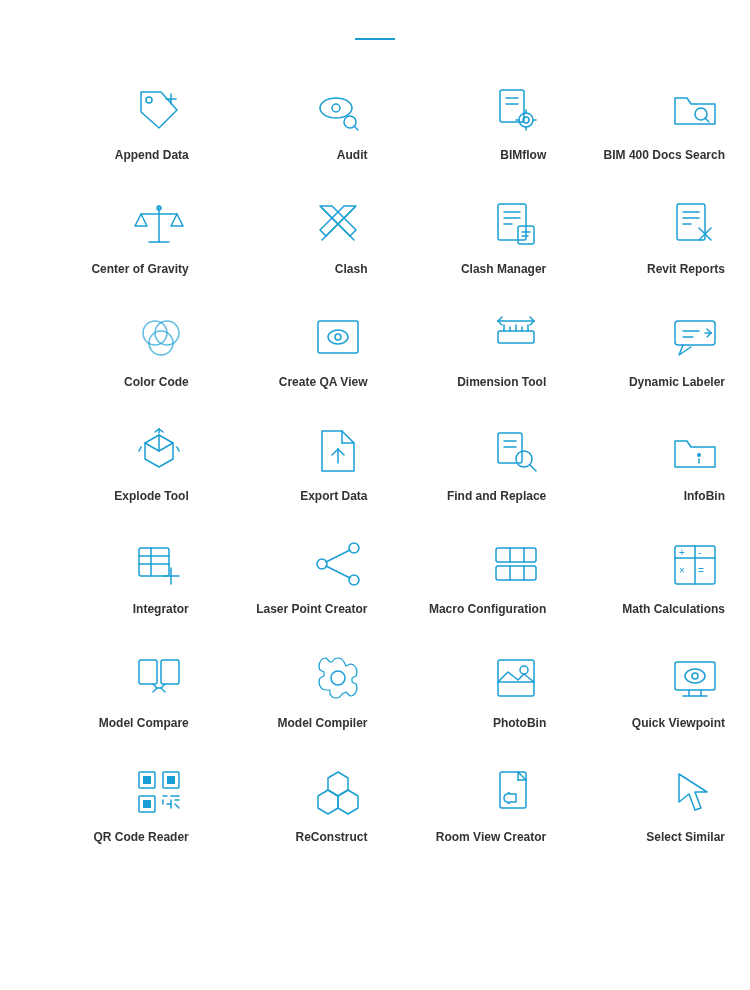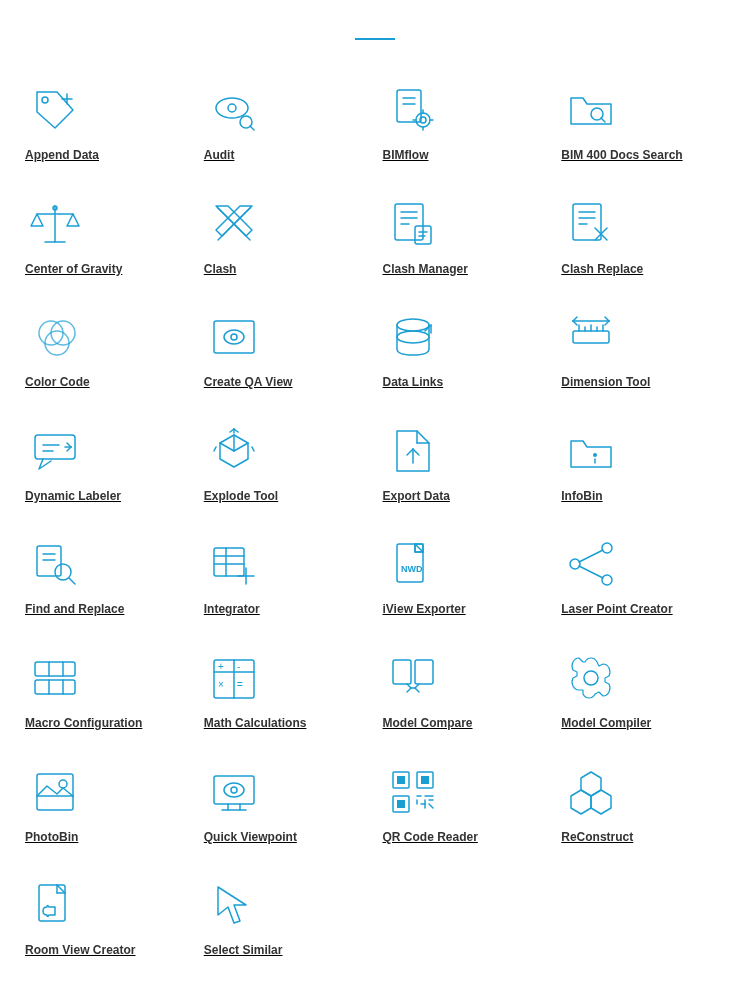--- a/index.html
+++ b/index.html
@@ -25,24 +25,23 @@
       margin: 0 auto 30px auto;
     }
     .grid {
       display: grid;
       grid-template-columns: repeat(4, 1fr);
       gap: 10px 5px;
     }
     .feature-item {
       display: flex;
       flex-direction: column;
-      align-items: flex-start;
+      align-items: flex-end;
       padding: 10px 5px;
       text-align: center;
-      text-decoration: underline;
     }
     .icon-wrap {
       width: 60px;
       height: 60px;
       display: flex;
       align-items: center;
       justify-content: center;
       margin-bottom: 8px;
     }
     .icon-wrap svg {
@@ -159,53 +158,41 @@
       <div class="icon-wrap">
         <svg viewBox="0 0 52 52">
           <rect x="8" y="6" width="28" height="36" rx="2"></rect>
           <line x1="14" y1="14" x2="30" y2="14"></line>
           <line x1="14" y1="20" x2="30" y2="20"></line>
           <line x1="14" y1="26" x2="22" y2="26"></line>
           <line x1="30" y1="30" x2="42" y2="42"></line>
           <line x1="42" y1="30" x2="30" y2="42"></line>
         </svg>
       </div>
-      <div class="feature-label">Clash Replace</div>
+      <div class="feature-label">Revit Reports</div>
     </div>
     <div class="feature-item">
       <div class="icon-wrap">
         <svg viewBox="0 0 52 52">
           <circle cx="22" cy="22" r="12" stroke-opacity="0.7"></circle>
           <circle cx="34" cy="22" r="12" stroke-opacity="0.7"></circle>
           <circle cx="28" cy="32" r="12" stroke-opacity="0.7"></circle>
         </svg>
       </div>
       <div class="feature-label">Color Code</div>
     </div>
     <div class="feature-item">
       <div class="icon-wrap">
         <svg viewBox="0 0 52 52">
           <rect x="6" y="10" width="40" height="32" rx="2"></rect>
           <ellipse cx="26" cy="26" rx="10" ry="7"></ellipse>
           <circle cx="26" cy="26" r="3"></circle>
         </svg>
       </div>
       <div class="feature-label">Create QA View</div>
-    </div>
-    <div class="feature-item">
-      <div class="icon-wrap">
-        <svg viewBox="0 0 52 52">
-          <ellipse cx="26" cy="14" rx="16" ry="6"></ellipse>
-          <path d="M10 14 L10 38 Q10 44 26 44 Q42 44 42 38 L42 14"></path>
-          <ellipse cx="26" cy="26" rx="16" ry="6"></ellipse>
-          <line x1="38" y1="20" x2="44" y2="14"></line>
-          <line x1="44" y1="14" x2="44" y2="22"></line>
-        </svg>
-      </div>
-      <div class="feature-label">Data Links</div>
     </div>
     <div class="feature-item">
       <div class="icon-wrap">
         <svg viewBox="0 0 52 52">
           <rect x="8" y="20" width="36" height="12" rx="2"></rect>
           <line x1="14" y1="20" x2="14" y2="14"></line>
           <line x1="20" y1="20" x2="20" y2="16"></line>
           <line x1="26" y1="20" x2="26" y2="14"></line>
           <line x1="32" y1="20" x2="32" y2="16"></line>
           <line x1="38" y1="20" x2="38" y2="14"></line>
@@ -257,62 +244,51 @@
           <line x1="26" y1="24" x2="26" y2="38"></line>
           <line x1="20" y1="30" x2="26" y2="24"></line>
           <line x1="32" y1="30" x2="26" y2="24"></line>
         </svg>
       </div>
       <div class="feature-label">Export Data</div>
     </div>
     <div class="feature-item">
       <div class="icon-wrap">
         <svg viewBox="0 0 52 52">
-          <path d="M6 16 L6 42 L46 42 L46 22 L22 22 L18 16 Z"></path>
-          <circle cx="30" cy="30" r="2" fill="#1a9ed4" stroke="none"></circle>
-          <line x1="30" y1="34" x2="30" y2="38"></line>
-        </svg>
-      </div>
-      <div class="feature-label">InfoBin</div>
-    </div>
-    <div class="feature-item">
-      <div class="icon-wrap">
-        <svg viewBox="0 0 52 52">
           <rect x="8" y="8" width="24" height="30" rx="2"></rect>
           <line x1="14" y1="16" x2="26" y2="16"></line>
           <line x1="14" y1="22" x2="26" y2="22"></line>
           <circle cx="34" cy="34" r="8"></circle>
           <line x1="40" y1="40" x2="46" y2="46"></line>
         </svg>
       </div>
       <div class="feature-label">Find and Replace</div>
+    </div>
+    <div class="feature-item">
+      <div class="icon-wrap">
+        <svg viewBox="0 0 52 52">
+          <path d="M6 16 L6 42 L46 42 L46 22 L22 22 L18 16 Z"></path>
+          <circle cx="30" cy="30" r="2" fill="#1a9ed4" stroke="none"></circle>
+          <line x1="30" y1="34" x2="30" y2="38"></line>
+        </svg>
+      </div>
+      <div class="feature-label">InfoBin</div>
     </div>
     <div class="feature-item">
       <div class="icon-wrap">
         <svg viewBox="0 0 52 52">
           <rect x="6" y="10" width="30" height="28" rx="2"></rect>
           <line x1="6" y1="18" x2="36" y2="18"></line>
           <line x1="6" y1="26" x2="36" y2="26"></line>
           <line x1="18" y1="10" x2="18" y2="38"></line>
           <line x1="38" y1="30" x2="38" y2="46"></line>
           <line x1="30" y1="38" x2="46" y2="38"></line>
         </svg>
       </div>
       <div class="feature-label">Integrator</div>
-    </div>
-    <div class="feature-item">
-      <div class="icon-wrap">
-        <svg viewBox="0 0 52 52">
-          <rect x="10" y="6" width="26" height="38" rx="2"></rect>
-          <path d="M28 6 L36 14 L28 14 Z"></path>
-          <rect x="28" y="6" width="8" height="8"></rect>
-          <text x="14" y="34" font-size="9" fill="#1a9ed4" stroke="none" font-family="Arial" font-weight="bold">NWD</text>
-        </svg>
-      </div>
-      <div class="feature-label">iView Exporter</div>
     </div>
     <div class="feature-item">
       <div class="icon-wrap">
         <svg viewBox="0 0 52 52">
           <circle cx="10" cy="26" r="5"></circle>
           <circle cx="42" cy="10" r="5"></circle>
           <circle cx="42" cy="42" r="5"></circle>
           <line x1="14" y1="24" x2="38" y2="12"></line>
           <line x1="14" y1="28" x2="38" y2="40"></line>
         </svg>

